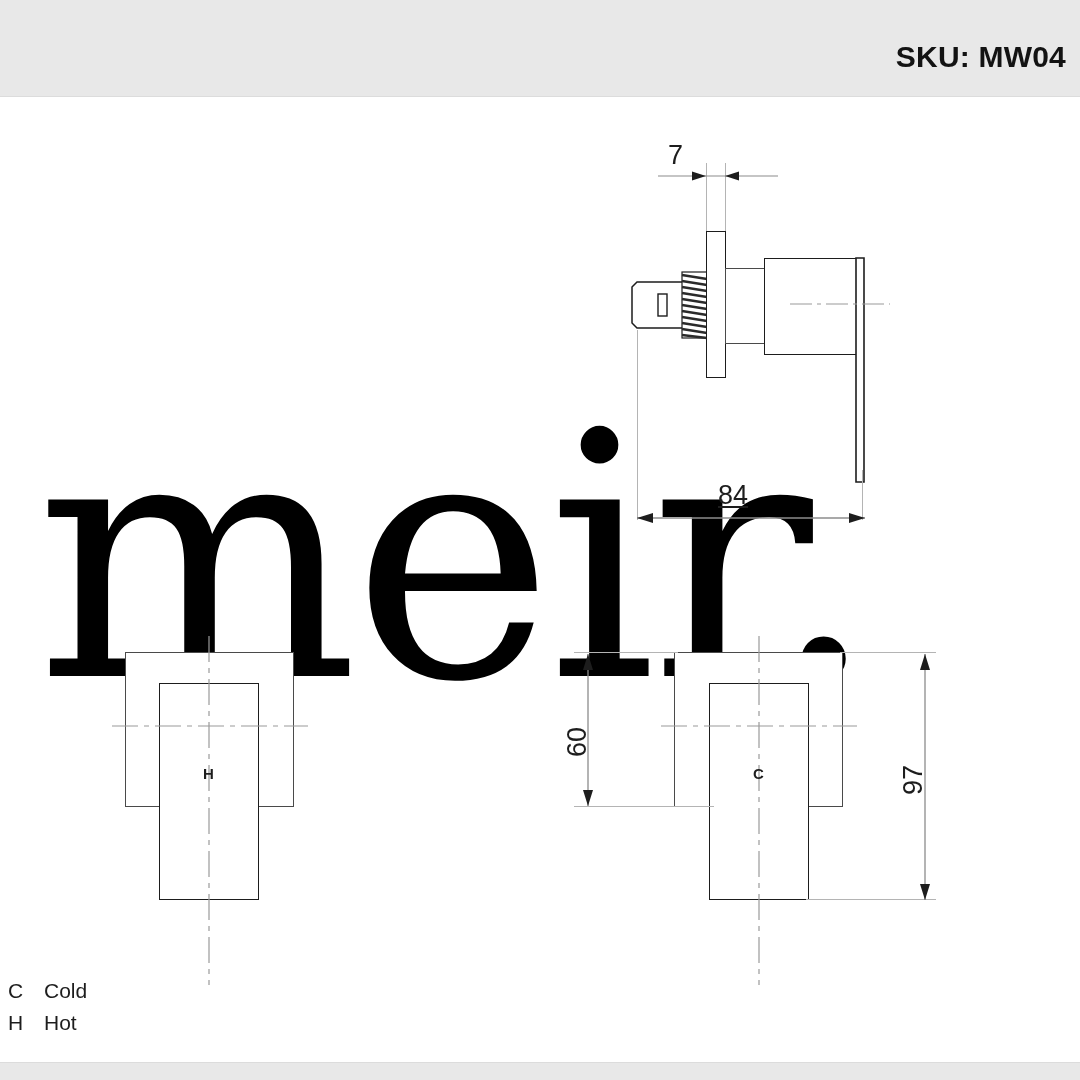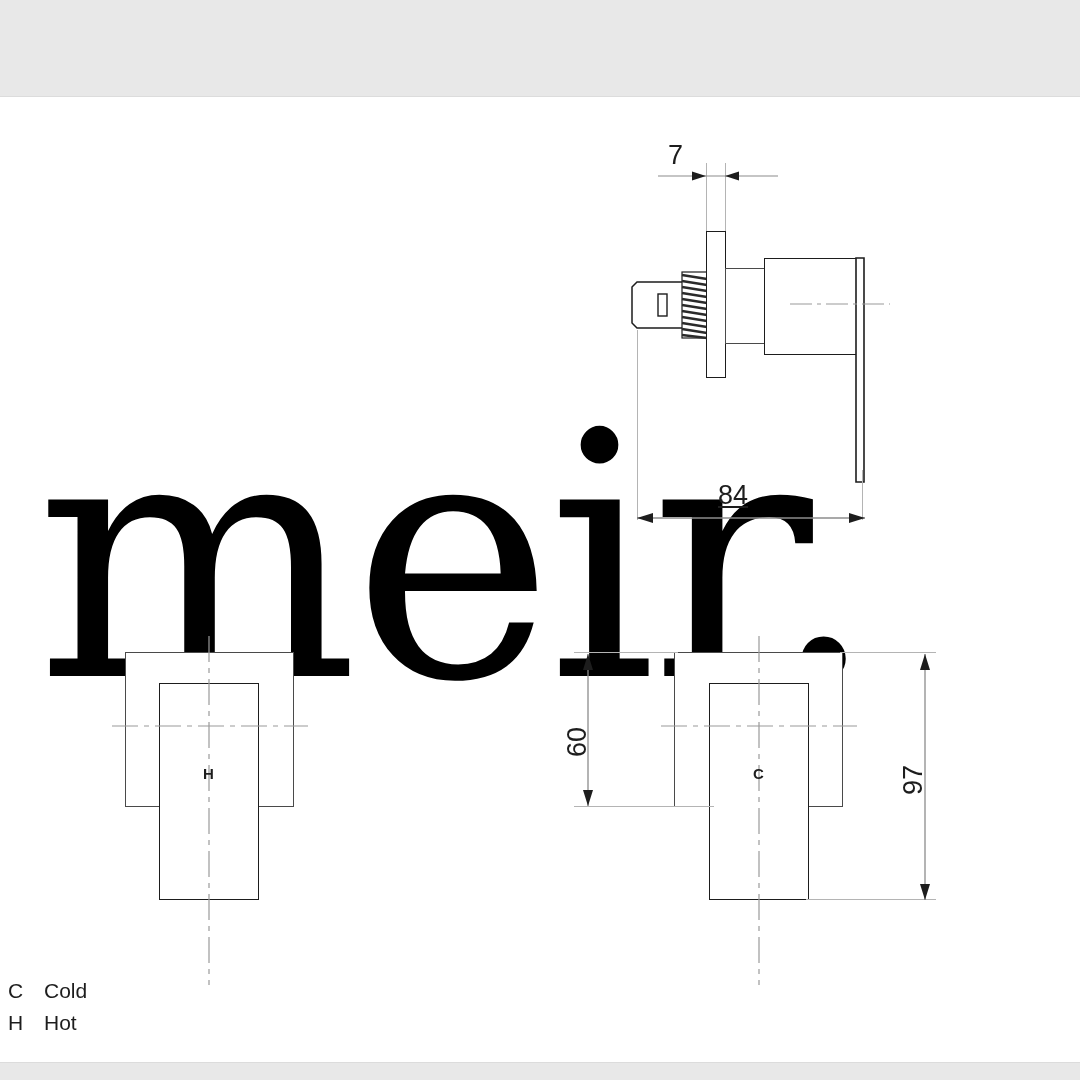--- a/index.html
+++ b/index.html
@@ -114,20 +114,21 @@
   #legend .code { width: 36px; }
 
   svg { display: block; overflow: visible; }
 </style>
 </head>
 <body>
 
 <div id="page">
 
   <div id="header-band"></div>
+  <div id="sku-label">SKU: MW04</div>
 
   <div id="watermark">meir.</div>
 
   <div class="dwg">
 
     <div class="ext-line" style="left:706px; top:163px; width:1.2px; height:72px;"></div>
     <div class="ext-line" style="left:725px; top:163px; width:1.2px; height:72px;"></div>
 
     <svg class="dwg" style="left:648px; top:165px;" width="150" height="22">
       <line x1="10" y1="11" x2="130" y2="11" stroke="#8c8c8c" stroke-width="1.2"></line>

